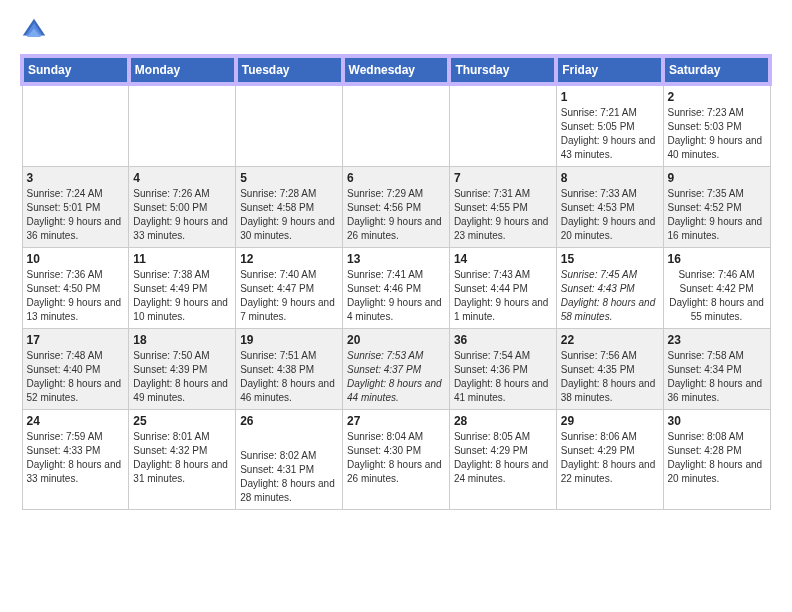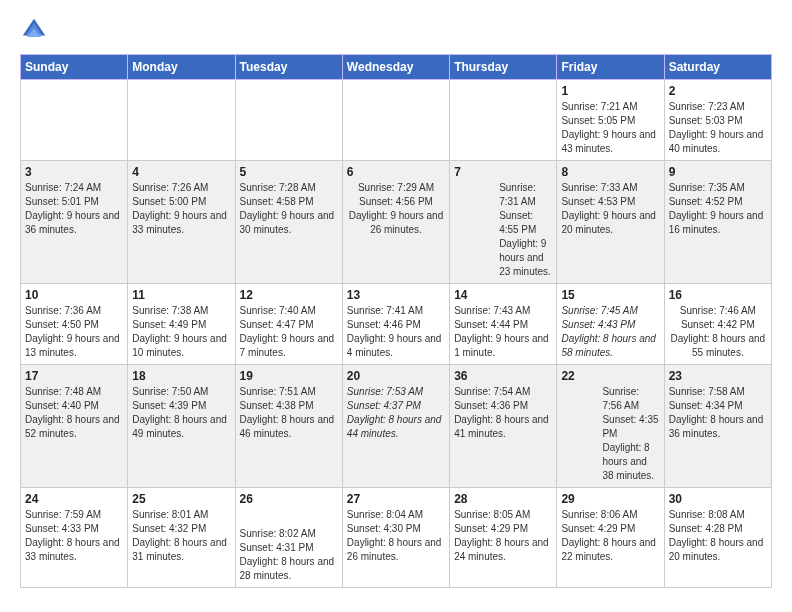--- a/index.html
+++ b/index.html
@@ -56,21 +56,21 @@
       border-collapse: collapse;
       table-layout: fixed;
     }
     thead tr th {
       background-color: #3a6abf;
       color: #fff;
       font-size: 12px;
       font-weight: bold;
       padding: 5px 4px;
       text-align: left;
-      border: 1px solid #c4b5fd;
+      border: 4px solid #c4b5fd;
     }
     tbody tr td {
       vertical-align: top;
       border: 1px solid #ccc;
       padding: 4px 4px;
       font-size: 9.5px;
       color: #222;
       height: 78px;
       background: #fff;
     }
@@ -160,27 +160,27 @@
 Daylight: 9 hours and 33 minutes.</div>
           </td>
           <td>
             <span class="day-num">5</span>
             <div class="day-info" style="white-space: pre-line;">Sunrise: 7:28 AM
 Sunset: 4:58 PM
 Daylight: 9 hours and 30 minutes.</div>
           </td>
           <td>
             <span class="day-num">6</span>
-            <div class="day-info" style="white-space: pre-line; text-align: center;">Sunrise: 7:29 AM
+            <div class="day-info" style="white-space: pre-line;">Sunrise: 7:29 AM
 Sunset: 4:56 PM
 Daylight: 9 hours and 26 minutes.</div>
           </td>
           <td>
             <span class="day-num">7</span>
-            <div class="day-info" style="white-space: pre-line; margin-left: 45px;">Sunrise: 7:31 AM
+            <div class="day-info" style="white-space: pre-line;">Sunrise: 7:31 AM
 Sunset: 4:55 PM
 Daylight: 9 hours and 23 minutes.</div>
           </td>
           <td>
             <span class="day-num">8</span>
             <div class="day-info" style="white-space: pre-line;">Sunrise: 7:33 AM
 Sunset: 4:53 PM
 Daylight: 9 hours and 20 minutes.</div>
           </td>
           <td>
@@ -260,21 +260,21 @@
 Daylight: 8 hours and 44 minutes.</div>
           </td>
           <td>
             <span class="day-num">36</span>
             <div class="day-info" style="white-space: pre-line;">Sunrise: 7:54 AM
 Sunset: 4:36 PM
 Daylight: 8 hours and 41 minutes.</div>
           </td>
           <td>
             <span class="day-num">22</span>
-            <div class="day-info" style="white-space: pre-line; margin-left: 41px;">Sunrise: 7:56 AM
+            <div class="day-info" style="white-space: pre-line;">Sunrise: 7:56 AM
 Sunset: 4:35 PM
 Daylight: 8 hours and 38 minutes.</div>
           </td>
           <td>
             <span class="day-num">23</span>
             <div class="day-info" style="white-space: pre-line;">Sunrise: 7:58 AM
 Sunset: 4:34 PM
 Daylight: 8 hours and 36 minutes.</div>
           </td>
         </tr>

